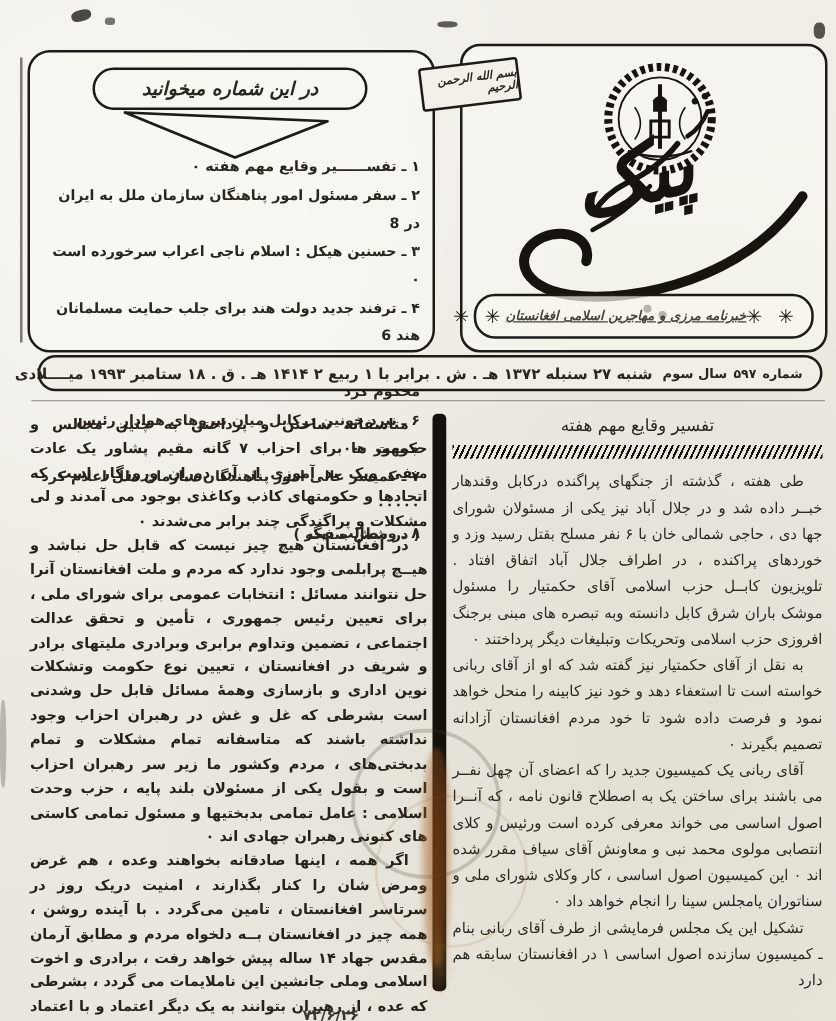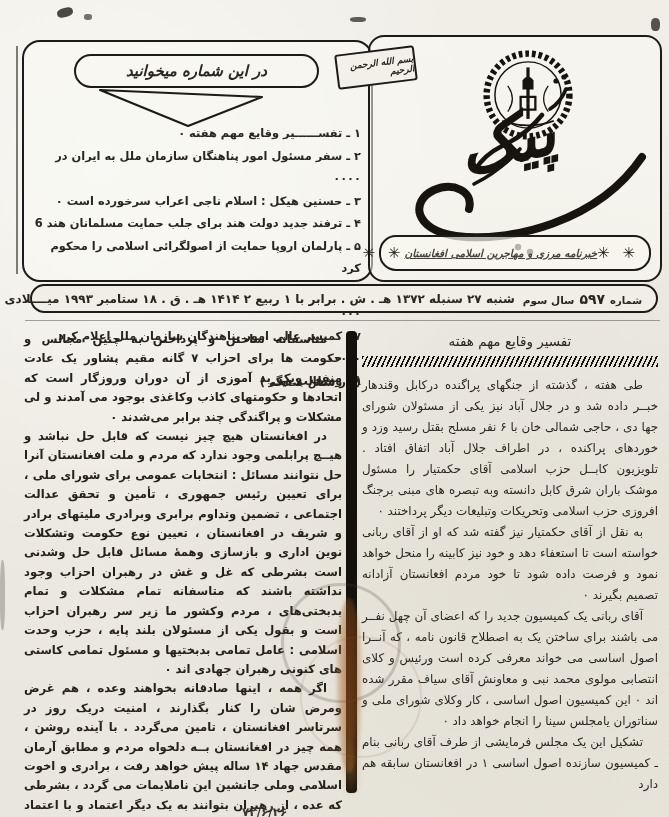--- a/index.html
+++ b/index.html
@@ -8,21 +8,21 @@
     background:
       radial-gradient(circle at 15% 20%, rgba(255,255,255,.55), transparent 45%),
       radial-gradient(circle at 80% 70%, rgba(210,205,190,.35), transparent 55%),
       linear-gradient(#f0eee7, #e9e6dd);
     font-family:"DejaVu Sans", sans-serif;
     color:#29251f; direction:rtl;
   }
   .box{ position:absolute; border:2px solid #1d1b17; border-radius:18px; background:rgba(250,249,244,.55); }
 
   
-  .contents-box{ left:22px; top:40px; width:322px; height:238px;padding-left:25px; }
+  .contents-box{ left:22px; top:40px; width:322px; height:238px; }
   .contents-outer-line{ position:absolute; left:16px; top:46px; width:2px; height:228px; background:#4a463e; opacity:.7;}
   .contents-pill{
     position:absolute; left:50px; right:52px; top:12px; height:30px;
     border:2px solid #1d1b17; border-radius:17px;
     display:flex; align-items:center; justify-content:center;
     font-size:15px; font-weight:bold; font-style:italic; letter-spacing:1px;
   }
   .arrow-down{ position:absolute; top:45px; left:72px; }
   .contents-list{
     position:absolute; top:80px; right:10px; left:8px;
@@ -59,21 +59,21 @@
 
   
   .datebar{
     position:absolute; left:30px; top:284px; width:628px; height:29px;
     border:2px solid #1d1b17; border-radius:16px; background:#f0eee7;
     display:flex; align-items:center; padding:0 14px; box-sizing:border-box; gap:8px;
     font-weight:bold;
   }
   .issue-group{ display:flex; align-items:baseline; gap:5px; white-space:nowrap;}
   .issue-label{ font-size:10px; font-weight:bold;}
-  .issue-number{ font-size:14px; }
+  .issue-number{ font-size:10px; }
   .year-label{ font-size:10.5px; }
   .date-text{ flex:1; text-align:center; font-size:12px; white-space:nowrap;margin-left:48px;}
   .rule-under-bar{ position:absolute; left:25px; top:320px; width:635px; height:1px; background:rgba(40,35,28,.4);}
 
   
   .divider-bar{ position:absolute; left:346px; top:331px; width:11px; height:462px; background:#14110d; border-radius:4px;}
   .col{ position:absolute; top:330px; }
   .col p{ margin:0; text-align:justify; direction:rtl; text-indent:15px;}
   .col-right{ left:362px; width:296px; }
   .col-right p{ font-size:11.9px; line-height:21px; color:#2c2822;}
@@ -117,21 +117,21 @@
 
   <div class="box contents-box">
     <div class="contents-pill">
       <span>در این شماره میخوانید</span>
     </div>
     <svg class="arrow-down" width="170" height="42" viewBox="0 0 170 42">
       <polygon points="4,3 166,10 92,39" fill="none" stroke="#1d1b17" stroke-width="2.2" stroke-linejoin="round"></polygon>
     </svg>
     <div class="contents-list">
       <div>۱ ـ تفســــــیر وقایع مهم هفته ۰</div>
-      <div>۲ ـ سفر مسئول امور پناهنگان سازمان ملل به ایران در ۰۰۰۰</div>
+      <div>۲ ـ سفر مسئول امور پناهنگان سازمان ملل به ایران در 8</div>
       <div>۳ ـ حسنین هیکل : اسلام ناجی اعراب سرخورده است ۰</div>
       <div>۴ ـ ترفند جدید دولت هند برای جلب حمایت مسلمانان هند 6</div>
       <div>۵ ـ پارلمان اروپا حمایت از اصولگرائی اسلامی را محکوم کرد</div>
       <div>۶ ـ نبرد خونین درکابل میان نیروهای هوادار رئیس جمهور ۰۰۰</div>
       <div>۷ ـ کمیسر عالی امور پناهندگان سازمان ملل اعلام کرد ۰۰۰۰۰</div>
       <div>۸ ـ ومطالب دیگر</div>
       <div class="contents-note">( در شش صفحه )</div>
     </div>
   </div>
 

